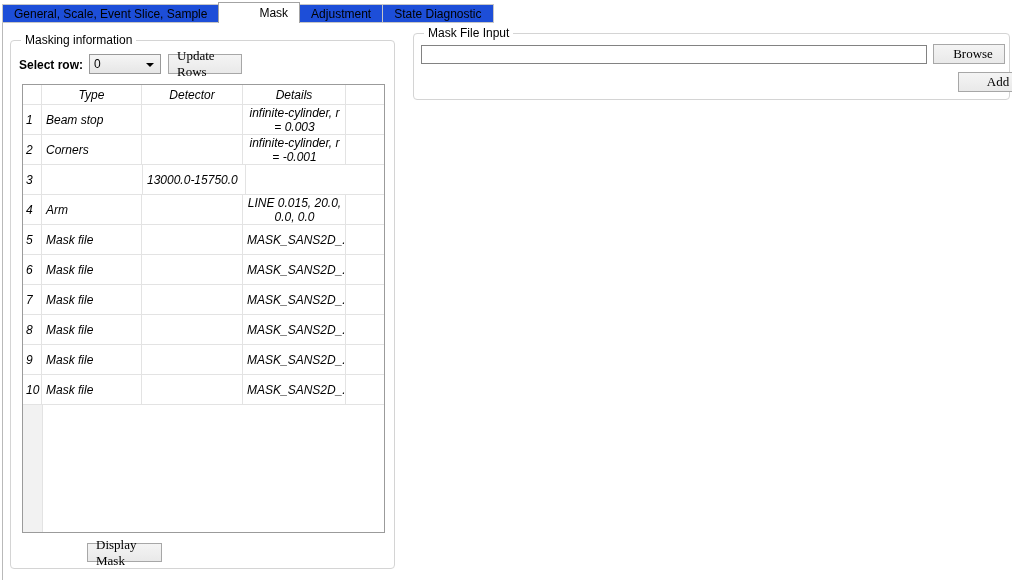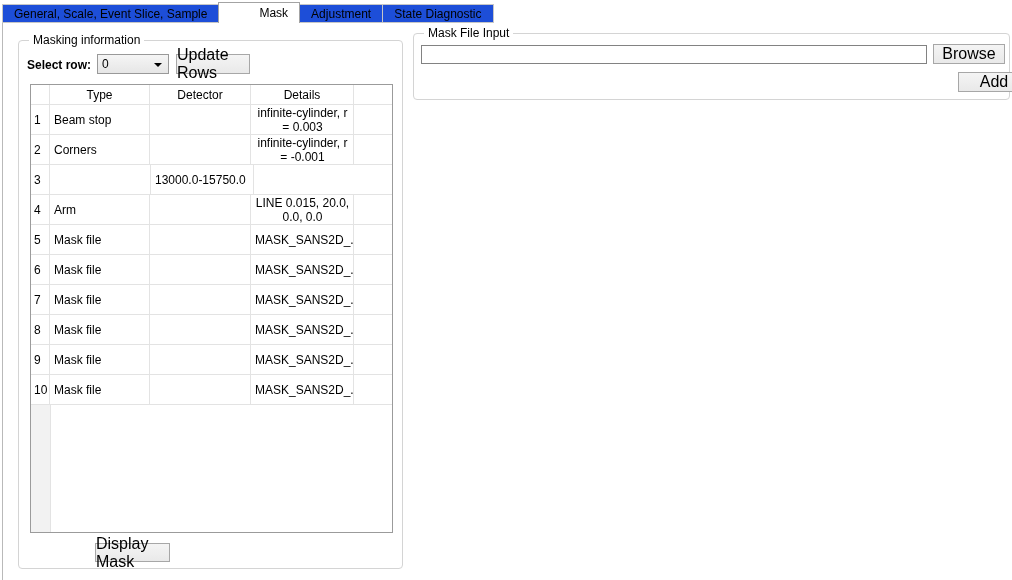--- a/index.html
+++ b/index.html
@@ -16,29 +16,29 @@
     white-space:nowrap;cursor:default;
   }
   .tab.active{
     height:21px;background:#ffffff;border:1px solid #a3a3a3;border-bottom:none;
     position:relative;z-index:4;padding-left:40px;
   }
   .pane-left-border{position:absolute;left:2px;top:22px;width:1px;height:558px;background:#b9b9b9;}
   
   .groupbox{position:absolute;border:1px solid #d4d4d4;border-radius:4px;background:#fff;box-sizing:border-box;}
   .groupbox-title{position:absolute;top:-8px;left:10px;background:#fff;padding:0 4px;line-height:14px;}
-  #masking-group{left:18px;top:40px;width:385px;height:529px;}
+  #masking-group{left:10px;top:40px;width:385px;height:529px;}
   #maskfile-group{left:413px;top:33px;width:597px;height:67px;}
   
   .label{position:absolute;line-height:14px;}
   #select-row-label{left:8px;top:17px;font-weight:bold;}
   .btn{
     position:absolute;box-sizing:border-box;display:flex;align-items:center;justify-content:center;
     background:linear-gradient(#f4f4f4,#e9e9e9);border:1px solid #a7a7a7;cursor:default;
-    font-family:Liberation Sans, sans-serif;font-size:16px;color:#000;
+    font-family:Liberation Serif, serif;font-size:13px;color:#000;padding-left:8px;
   }
   #update-rows-btn{left:157px;top:13px;width:74px;height:20px;}
   #display-mask-btn{left:76px;top:502px;width:75px;height:19px;}
   #browse-btn{left:519px;top:10px;width:72px;height:20px;}
   #add-btn{left:519px;top:38px;width:72px;height:20px;margin-left:25px;}
   .combo{
     position:absolute;left:78px;top:13px;width:72px;height:20px;box-sizing:border-box;
     background:linear-gradient(#f5f5f5,#e6e6e6);border:1px solid #999;
     display:flex;align-items:center;padding:0 4px;cursor:default;
   }
@@ -47,21 +47,21 @@
     border-left:4px solid transparent;border-right:4px solid transparent;border-top:4px solid #000;
   }
   .textinput{
     position:absolute;left:7px;top:11px;width:506px;height:19px;box-sizing:border-box;
     border:1px solid #828282;background:#fff;padding:0 4px;
     font-family:"Liberation Sans",sans-serif;font-size:12px;
   }
   
   #mask-table-frame{
     position:absolute;left:11px;top:43px;width:363px;height:449px;box-sizing:border-box;
-    border:1px solid #9b9b9b;background:#fff;overflow:hidden;
+    border:1px solid #9b9b9b;background:#fff;overflow:hidden;font-style:italic;
   }
   .trow,.thead{display:flex;box-sizing:border-box;}
   .thead{height:20px;border-bottom:1px solid #e3e3e3;}
   .trow{height:30px;border-bottom:1px solid #e3e3e3;}
   .cell{
     box-sizing:border-box;border-right:1px solid #e3e3e3;
     display:flex;align-items:center;overflow:hidden;line-height:14px;
   }
   .c-num{width:19px;padding-left:3px;}
   .c-type{width:100px;padding-left:4px;}

